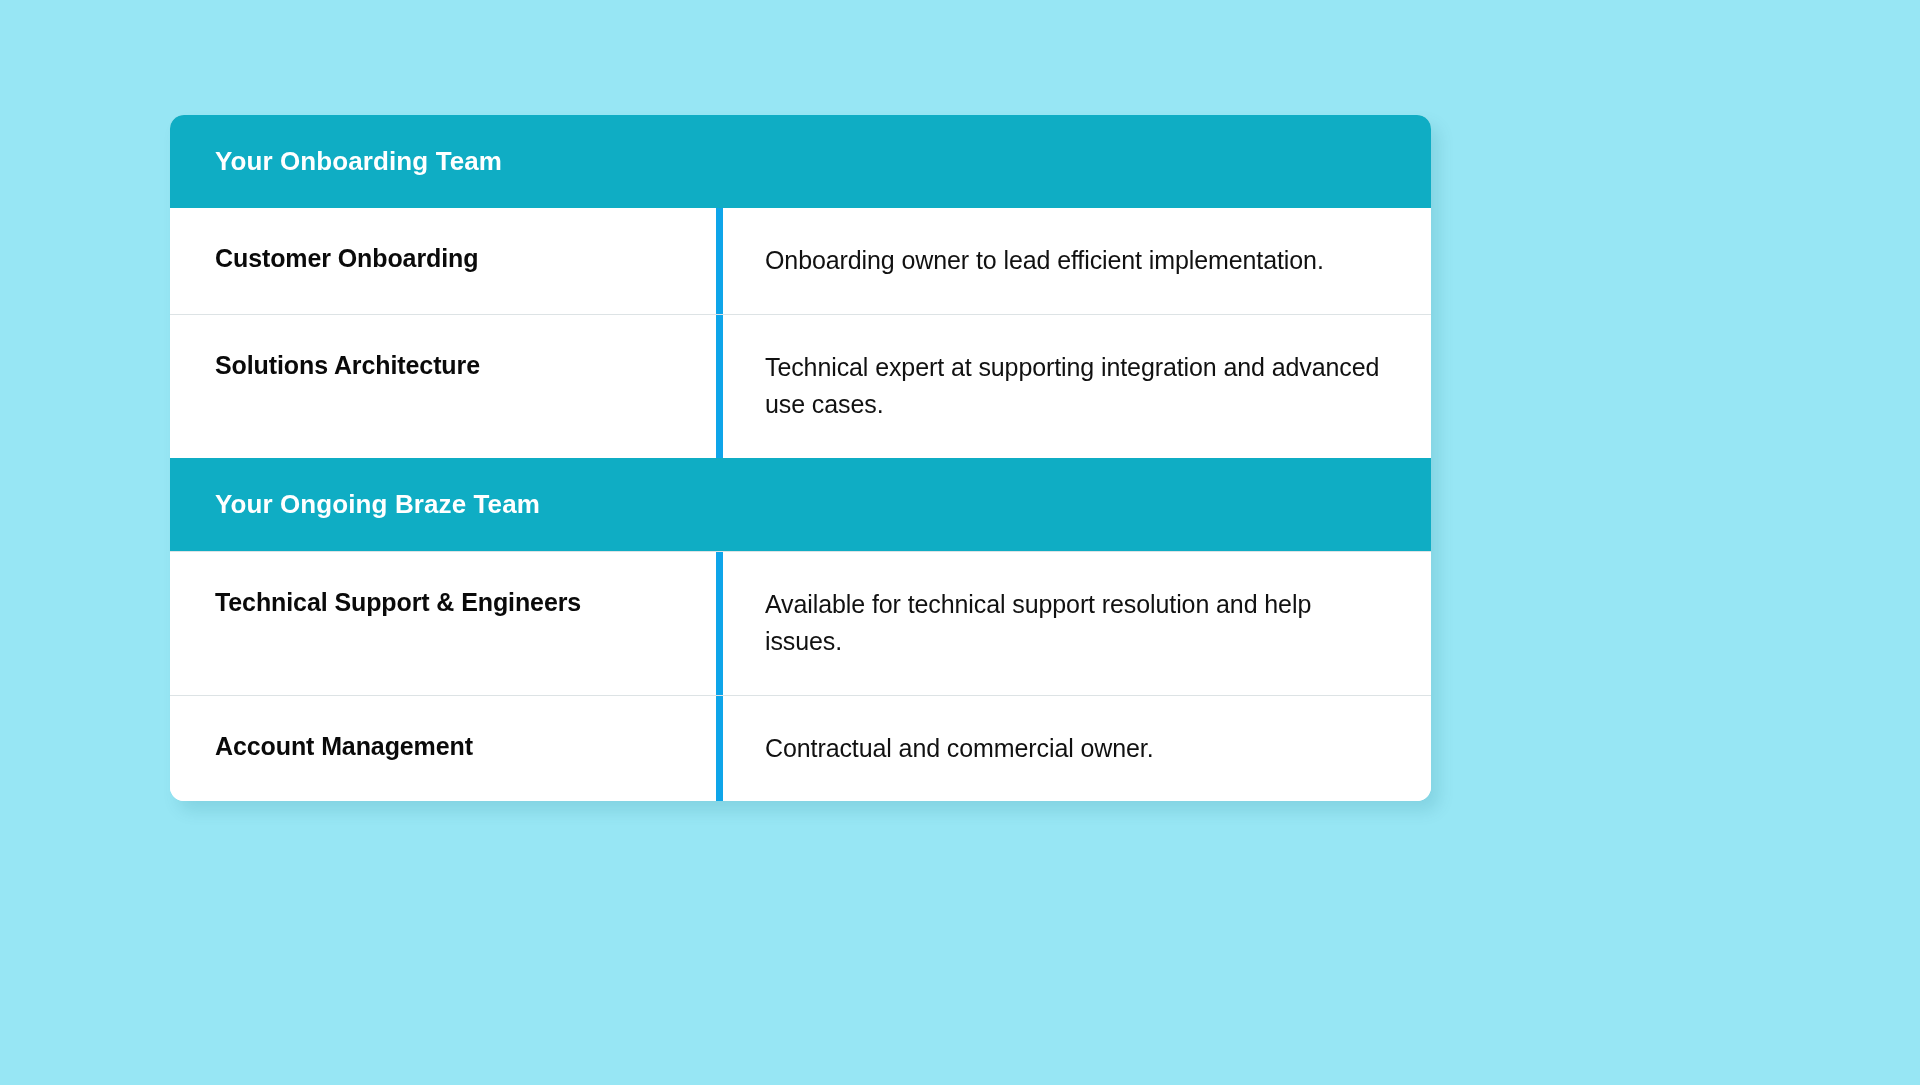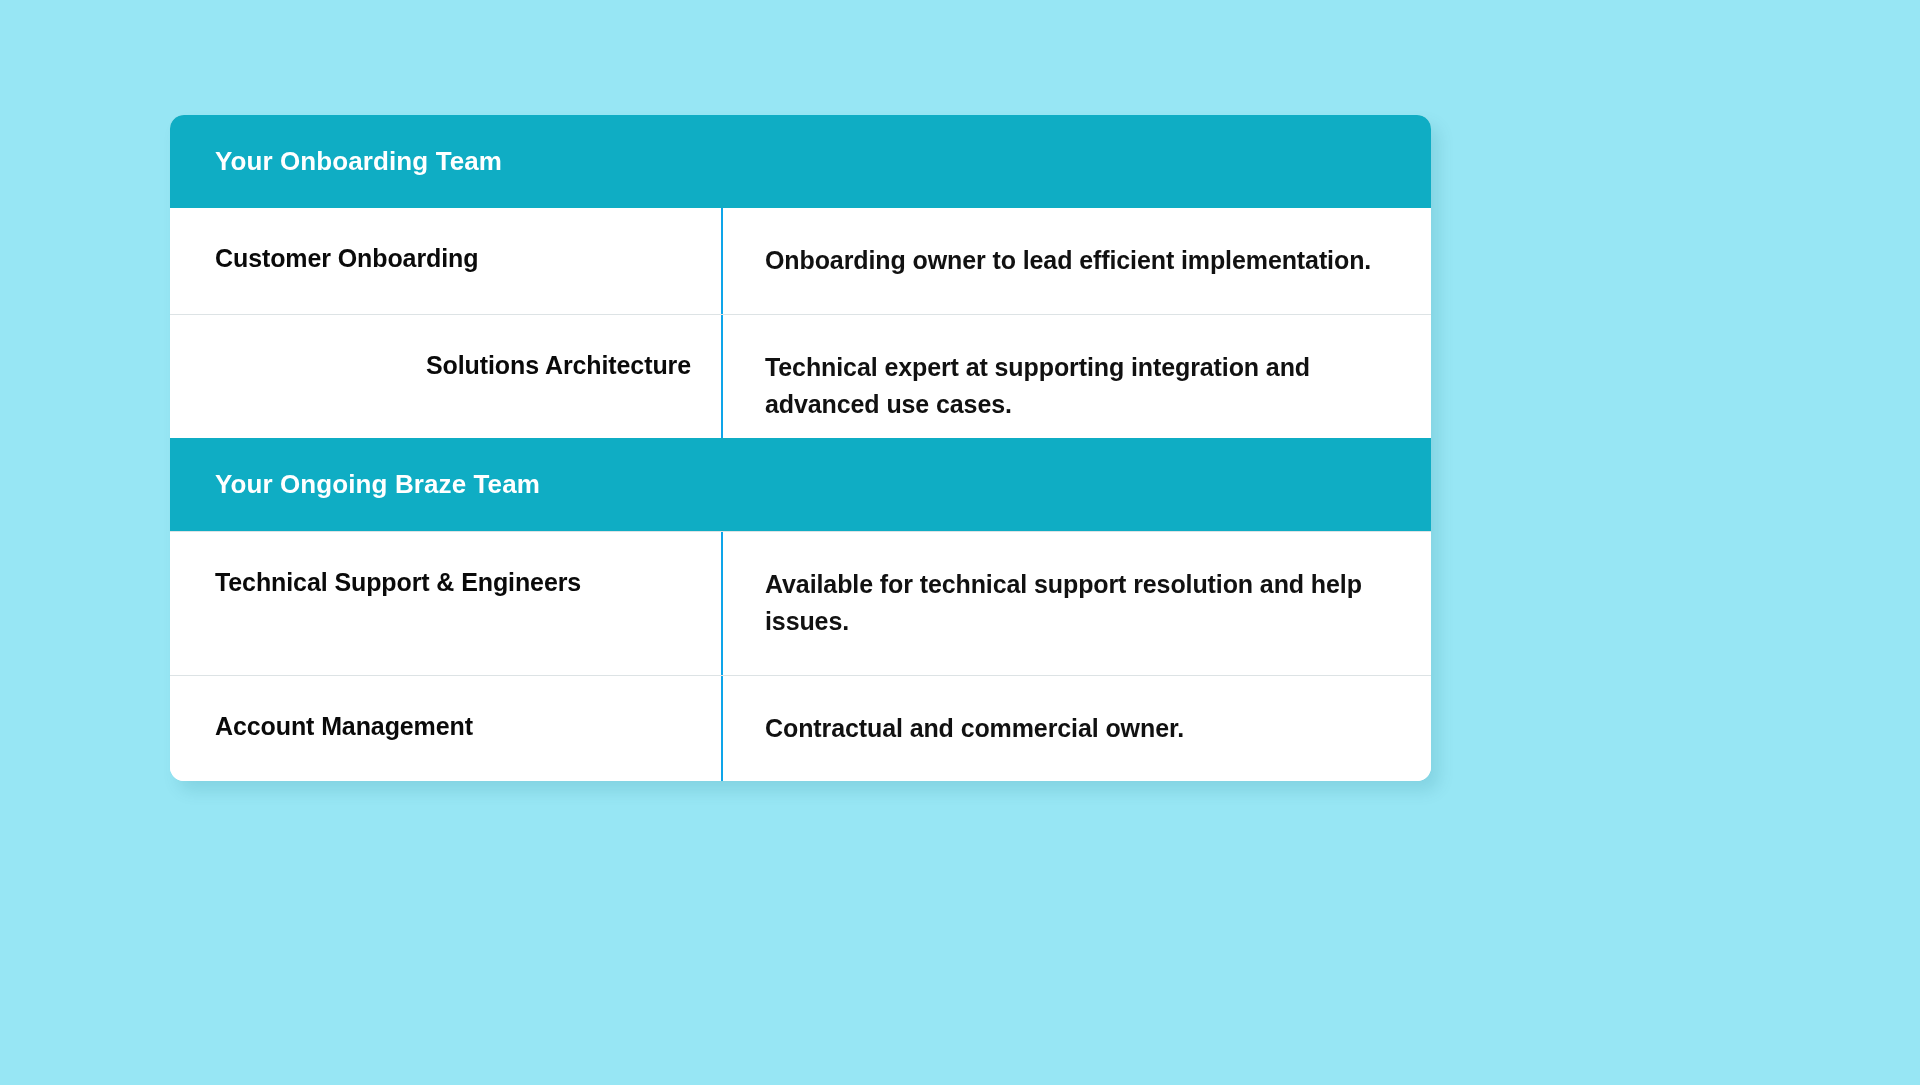--- a/index.html
+++ b/index.html
@@ -47,48 +47,48 @@
     align-items: stretch;
     background: #ffffff;
     border-top: 1px solid #dde3e5;
   }
   .section-header + .row { border-top: none; }
 
   .cell-role {
     width: 553px;
     flex: 0 0 553px;
     padding: 34px 30px 34px 45px;
-    border-right: 2px solid #0ea5e9;
+    border-right: 7px solid #0ea5e9;
     display: flex;
     align-items: flex-start;
   }
   .cell-role .role-text {
     font-size: 25px;
     font-weight: bold;
     color: #0a0a0a;
     line-height: 1.35;
     letter-spacing: -0.1px;
   }
 
   .cell-desc {
     flex: 1 1 auto;
     padding: 34px 40px 34px 42px;
     display: flex;
     align-items: flex-start;
   }
   .cell-desc .desc-text {
     font-size: 25px;
-    font-weight: bold;
+    font-weight: normal;
     color: #111111;
     line-height: 1.5;
     letter-spacing: -0.1px;
   }
 
   .row.tall .cell-role,
-  .row.tall .cell-desc { padding-top: 34px; padding-bottom: 14px; justify-content: flex-end; }
+  .row.tall .cell-desc { padding-top: 34px; padding-bottom: 34px; }
 </style>
 </head>
 <body>
 
 <div id="table-card">
 
   <div class="section-header">
     <div class="section-title">Your Onboarding Team</div>
   </div>
 

